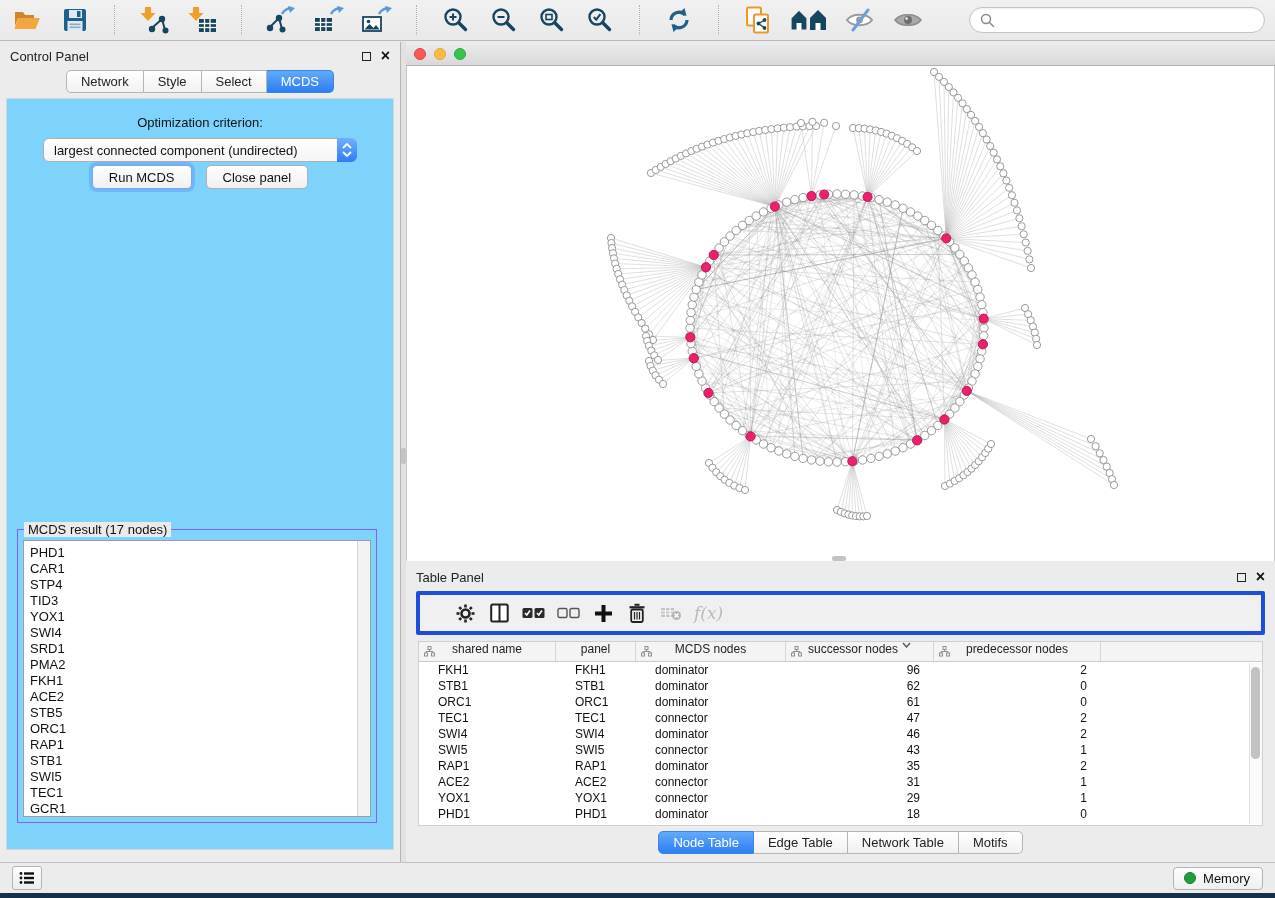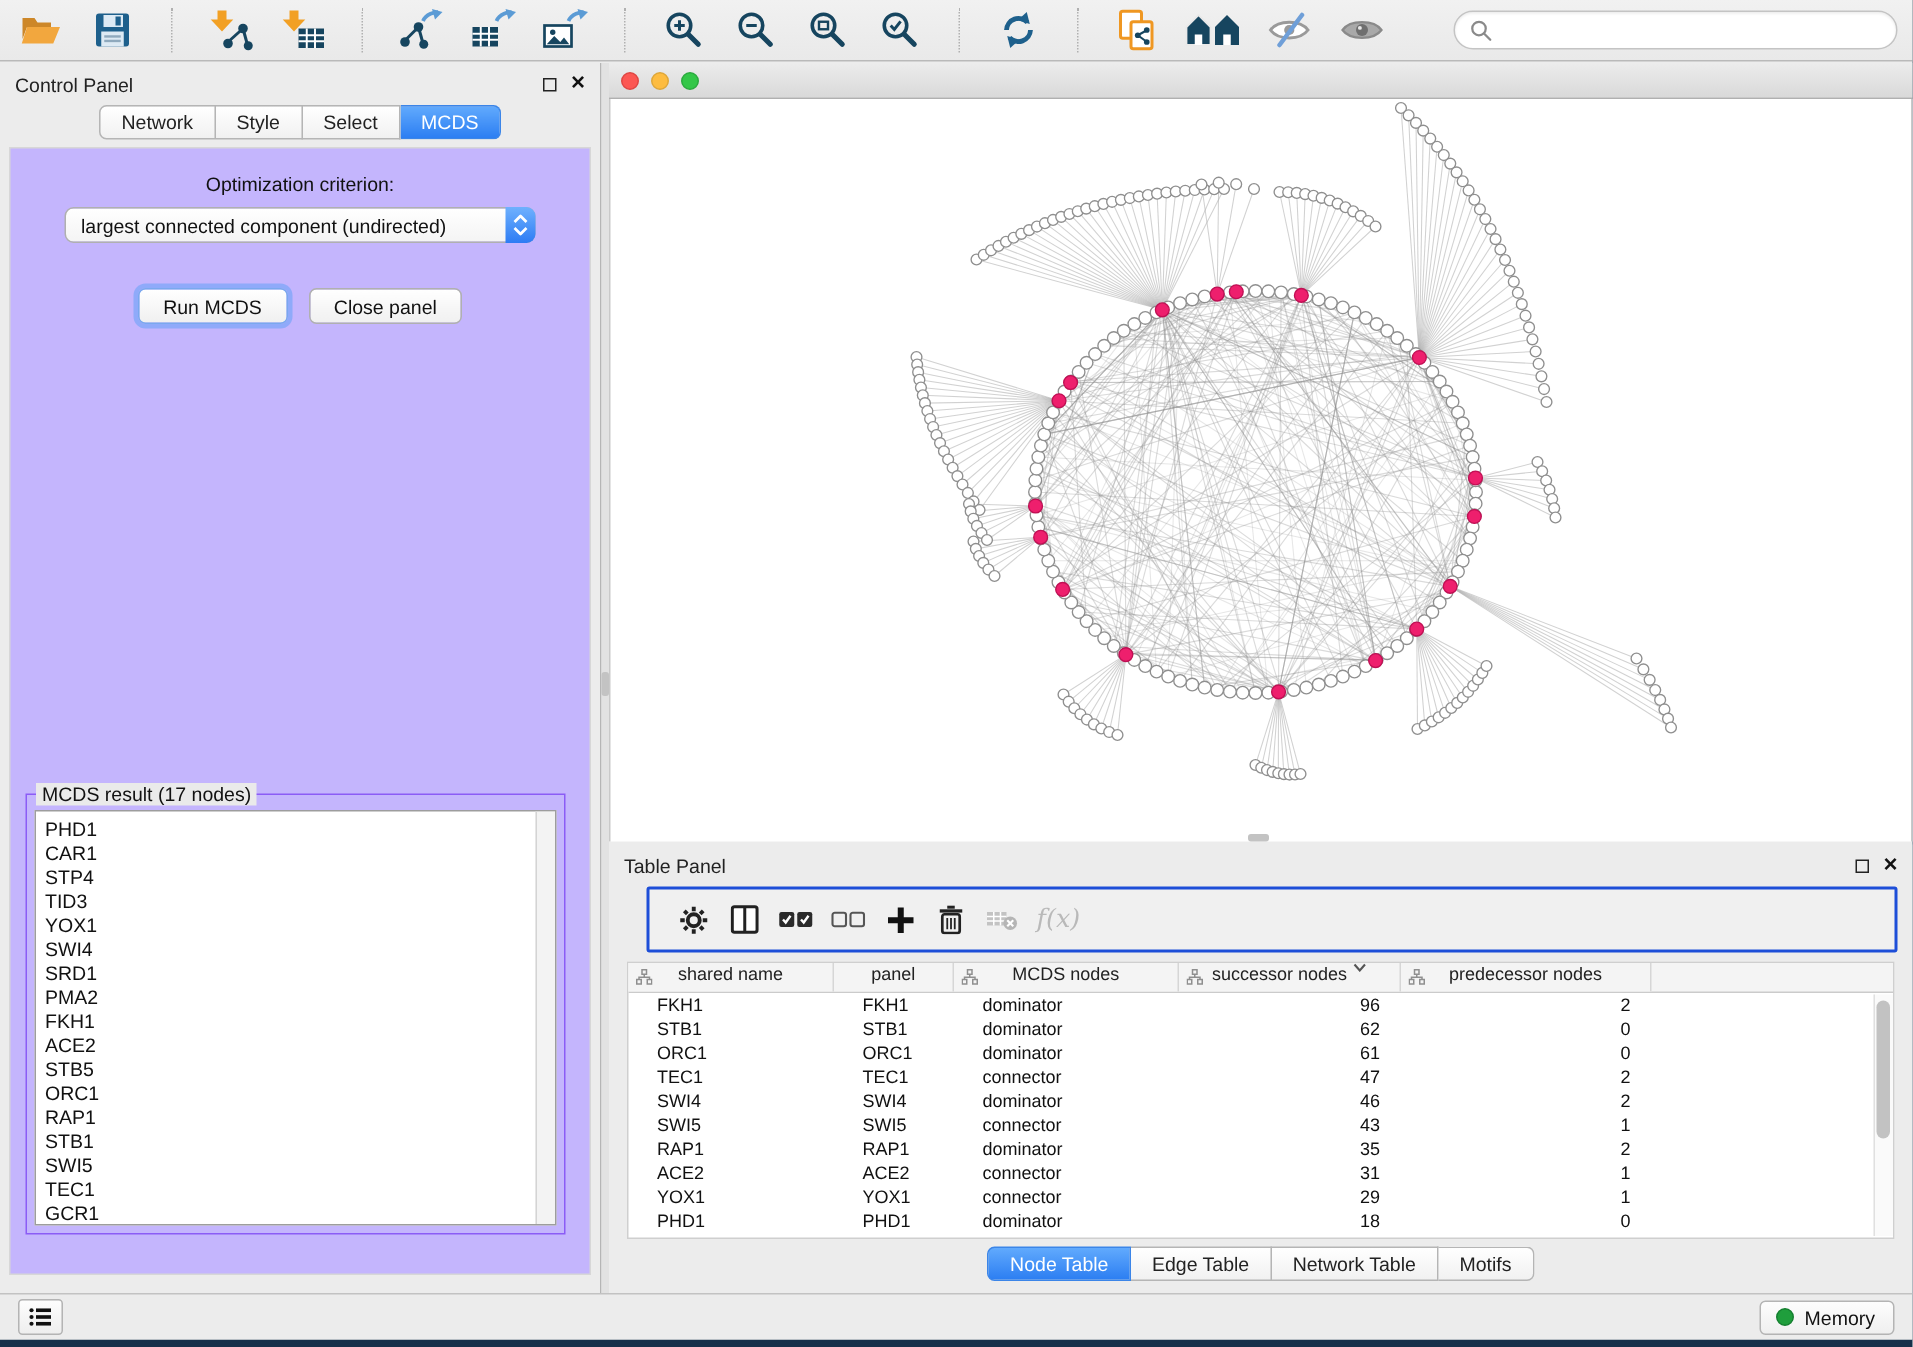--- a/index.html
+++ b/index.html
@@ -44,33 +44,33 @@
   .seg-tab {
     font-size:13px; color:#222; padding:3px 14px; background:linear-gradient(#ffffff,#f1f1f1);
     border:1px solid #b5b5b5; border-left:none; min-width:56px; text-align:center;
   }
   .seg-tab:first-child { border-left:1px solid #b5b5b5; border-radius:5px 0 0 5px; }
   .seg-tab:last-child { border-radius:0 5px 5px 0; }
   .seg-tab.active { background:linear-gradient(#61aafd,#2c7ef2); color:#fff; border-color:#3b85e8; }
 
   .cp-content {
     position:absolute; left:6px; right:6px; top:56px; bottom:12px;
-    background:#c4b5fd; border:1px solid #d7d7d7;
+    background:#7dd3fc; border:1px solid #d7d7d7;
   }
   .opt-label { margin-top:16px; text-align:center; font-size:13px; color:#111; }
   .dropdown {
     margin:8px auto 0; width:314px; height:24px; position:relative;
     background:linear-gradient(#ffffff,#f4f4f4); border:1px solid #b0b0b0; border-radius:6px;
     display:flex; align-items:center; padding-left:10px; font-size:13px; color:#111;
   }
   .dd-stepper {
     position:absolute; right:-1px; top:-1px; bottom:-1px; width:20px; border-radius:0 6px 6px 0;
     background:linear-gradient(#6fb1fe,#2d7cf4); display:flex; flex-direction:column; align-items:center; justify-content:center; gap:2px;
   }
-  .btn-row { margin-top:30px; display:flex; justify-content:center; gap:14px; }
+  .btn-row { margin-top:3px; display:flex; justify-content:center; gap:14px; }
   .aqua-btn {
     font-size:13px; color:#111; padding:3px 16px; height:24px;
     background:linear-gradient(#ffffff,#f0f0f0); border:1px solid #b0b0b0; border-radius:5px;
     font-family:"Liberation Sans",sans-serif;
   }
   .aqua-btn.focused { box-shadow:0 0 0 3px rgba(101,160,248,.55); border-color:#7aa8ee; }
 
   .groupbox { position:absolute; left:10px; right:16px; top:430px; bottom:26px; border:1px solid #8b5cf6; }
   .groupbox-title { position:absolute; top:-8px; left:6px; background:#eaeaea; padding:0 4px; font-size:13px; color:#111; }
   .mcds-list {
@@ -95,22 +95,22 @@
   .tl.yellow { background:#fdbc40; border:1px solid #dea73a; }
   .tl.green { background:#33c748; border:1px solid #2cab3f; }
   .net-title { position:absolute; left:0; right:0; text-align:center; font-size:12px; color:#222; }
   .net-canvas { width:869px; height:495px; background:#fff; border-left:1px solid #c9c9c9; border-right:1px solid #c9c9c9; }
   .h-handle { position:absolute; left:832px; top:556px; width:14px; height:5px; background:#c3c3c3; border-radius:2px; }
 
   
   .table-panel { position:absolute; left:406px; top:563px; width:869px; height:299px; background:#ececec; }
   .tp-toolbar {
     position:absolute; left:10px; right:10px; top:28px; height:44px;
-    background:#f0f0f0; border:2px solid #1d4ed8; border-radius:2px;
-    display:flex; align-items:center; gap:12px; padding-left:18px;margin-left:15px;
+    background:#f0f0f0; border:4px solid #1d4ed8; border-radius:2px;
+    display:flex; align-items:center; gap:12px; padding-left:34px;
   }
   .tp-icon { display:flex; align-items:center; justify-content:center; min-width:22px; height:26px; }
   .fx-label { font-family:"DejaVu Serif",serif; font-style:italic; font-size:17px; color:#b9b9b9; }
   .table-wrap { position:absolute; left:12px; right:12px; top:78px; bottom:36px; background:#fff; border:1px solid #cfcfcf; }
   .thead { display:flex; height:20px; background:#f4f4f4; border-bottom:1px solid #cbcbcb; }
   .th {
     position:relative; display:flex; justify-content:center;
     font-size:12px; color:#222; border-right:1px solid #d6d6d6; background:#f4f4f4; gap:4px;
   }
   .th .tree { position:absolute; left:5px; top:4px; }

